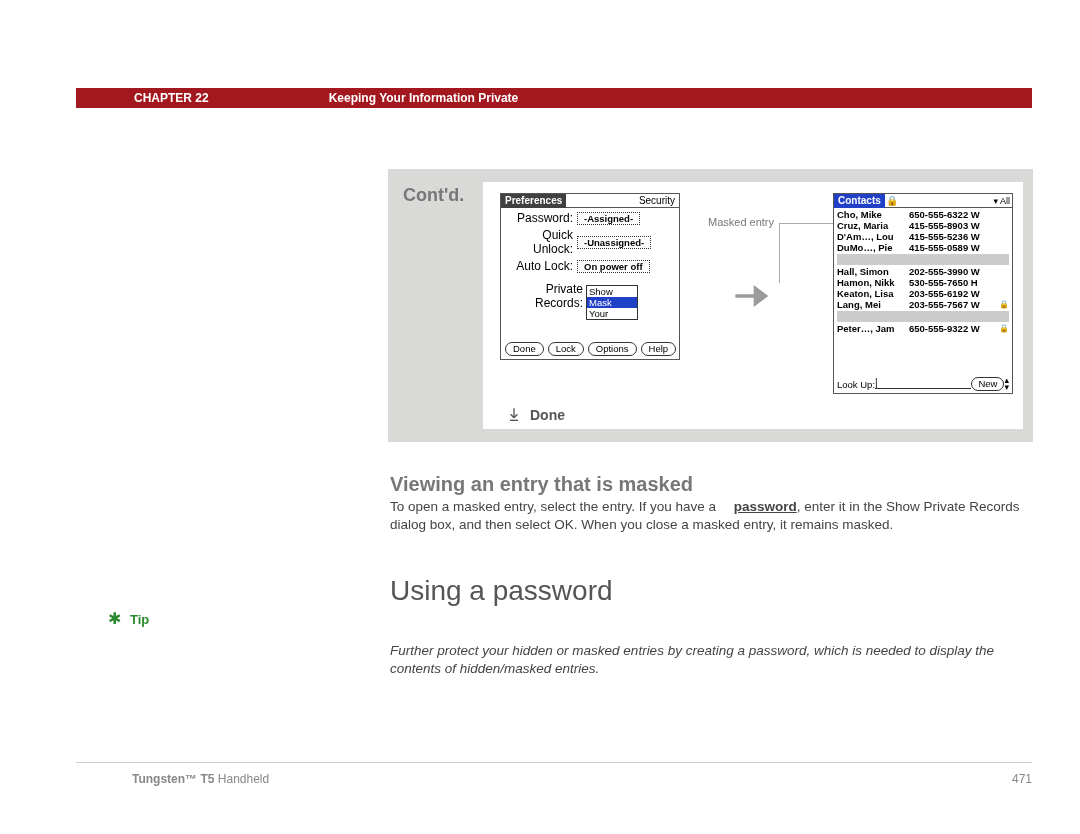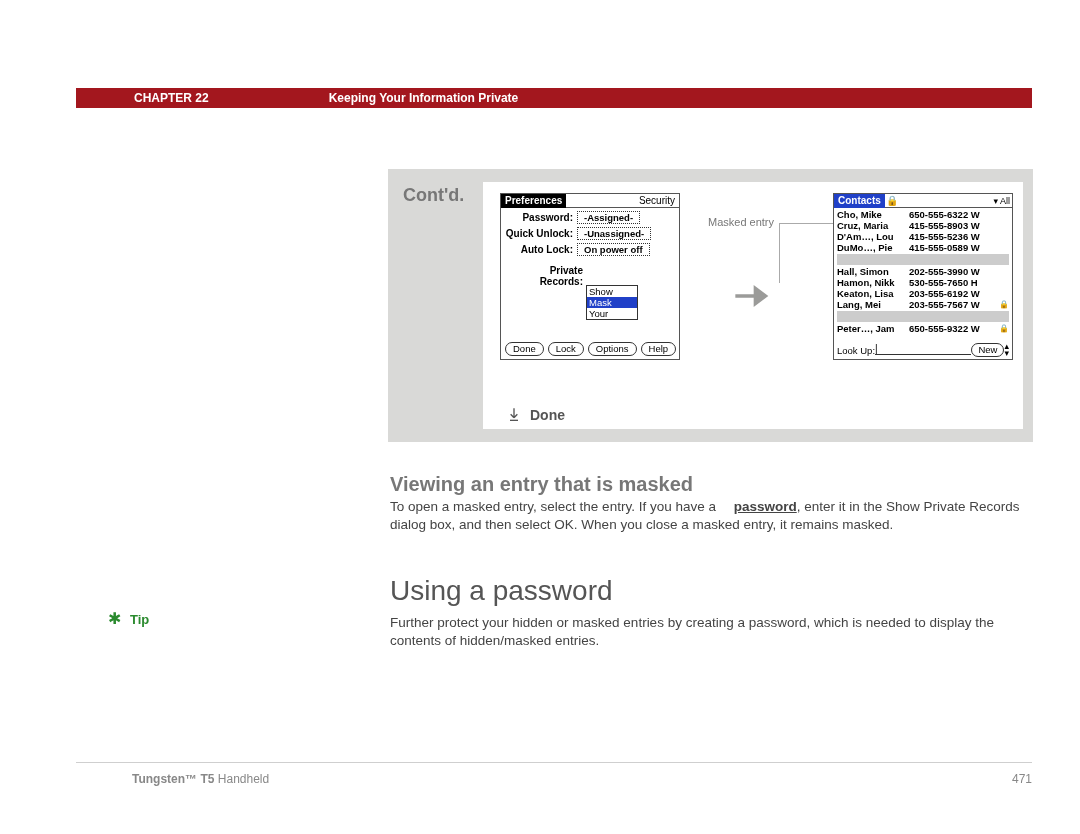--- a/index.html
+++ b/index.html
@@ -62,35 +62,35 @@
     font-size: 10px;
     color: #000;
   }
   .prefs-header {
     display: flex;
     align-items: center;
     height: 14px;
     border-bottom: 1px solid #555;
   }
   .prefs-header .ph-left {
-    background: #000000;
+    background: #404040;
     color: #fff;
     font-weight: bold;
     padding: 0 4px;
     height: 14px;
     line-height: 14px;
     font-size: 10px;
   }
   .prefs-header .ph-right {
     margin-left: auto;
     padding-right: 4px;
     font-size: 10px;
   }
   .pref-row { display: flex; padding: 3px 4px 0 4px; align-items: center; }
-  .pref-label { font-weight: bold; text-align: right; flex: 0 0 72px; padding-right: 4px; font-size: 10px; }
+  .pref-label { font-weight: normal; text-align: right; flex: 0 0 72px; padding-right: 4px; font-size: 12px; }
   .pref-val {
     border: 1px dotted #333;
     padding: 0 6px;
     font-size: 9.5px;
     min-width: 60px;
     font-weight: bold;
   }
   .pref-listwrap {
     position: absolute;
     left: 85px;
@@ -156,21 +156,21 @@
     left: 0;
     top: 0;
     width: 54px;
     border-top: 1px solid #aaa;
   }
   .contacts-screen {
     position: absolute;
     left: 350px;
     top: 11px;
     width: 180px;
-    height: 167px;
+    height: 201px;
     border: 1px solid #555;
     background: #fff;
     font-family: "Tahoma","Verdana",sans-serif;
     font-size: 9.5px;
     color: #000;
   }
   .c-header {
     display: flex;
     align-items: center;
     height: 14px;
@@ -389,21 +389,21 @@
     </div>
   </div>
 </div>
 
 <div class="section-h2" style="top:473px;">Viewing an entry that is masked</div>
 <div class="body-text" style="top:498px;">
   <span>To open a masked entry, select the entry. If you have a </span><span class="link-underline">password</span><span>, enter it in the Show Private Records dialog box, and then select OK. When you close a masked entry, it remains masked.</span>
 </div>
 
 <div class="section-h1" style="top:575px;">Using a password</div>
-<div class="body-text" style="top:614px;">Further protect your hidden or masked entries by creating a password, which is needed to display the contents of hidden/masked entries.</div>
+<div class="body-text" style="top:642px;font-style:italic;">Further protect your hidden or masked entries by creating a password, which is needed to display the contents of hidden/masked entries.</div>
 
 <div class="tip-block">
   <span class="tip-star">✱</span>
   <div class="tip-title">Tip</div>
 </div>
 
 <div class="footer-sep"></div>
 <div class="footer-left">
   <b>Tungsten™ T5</b><span> Handheld</span>
 </div>

